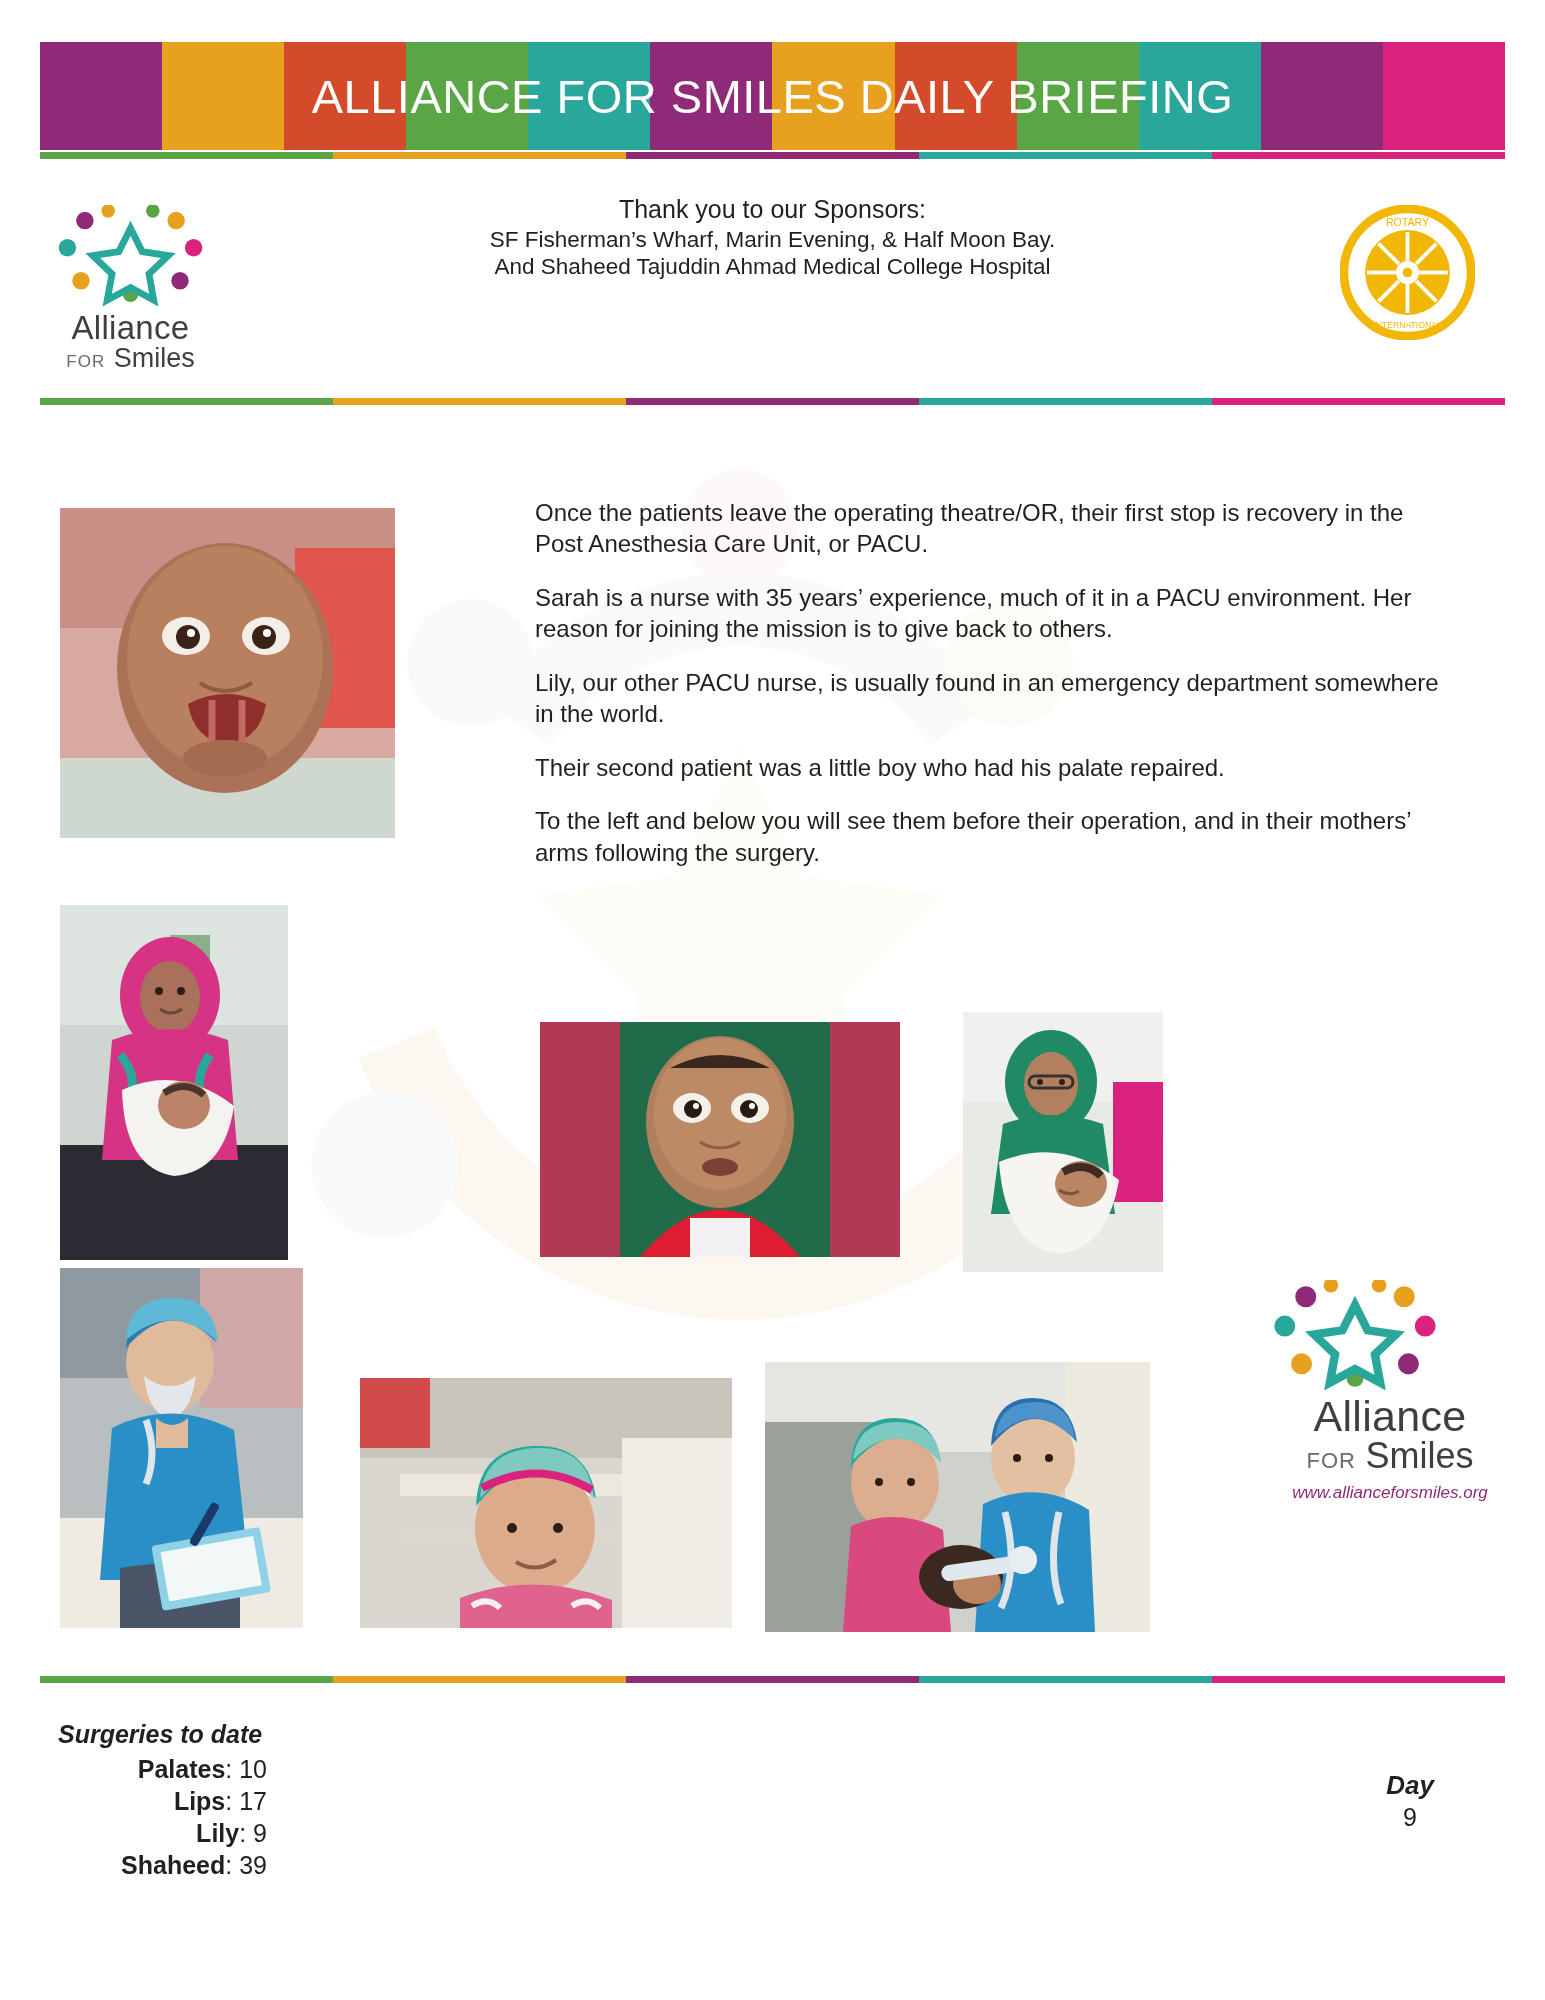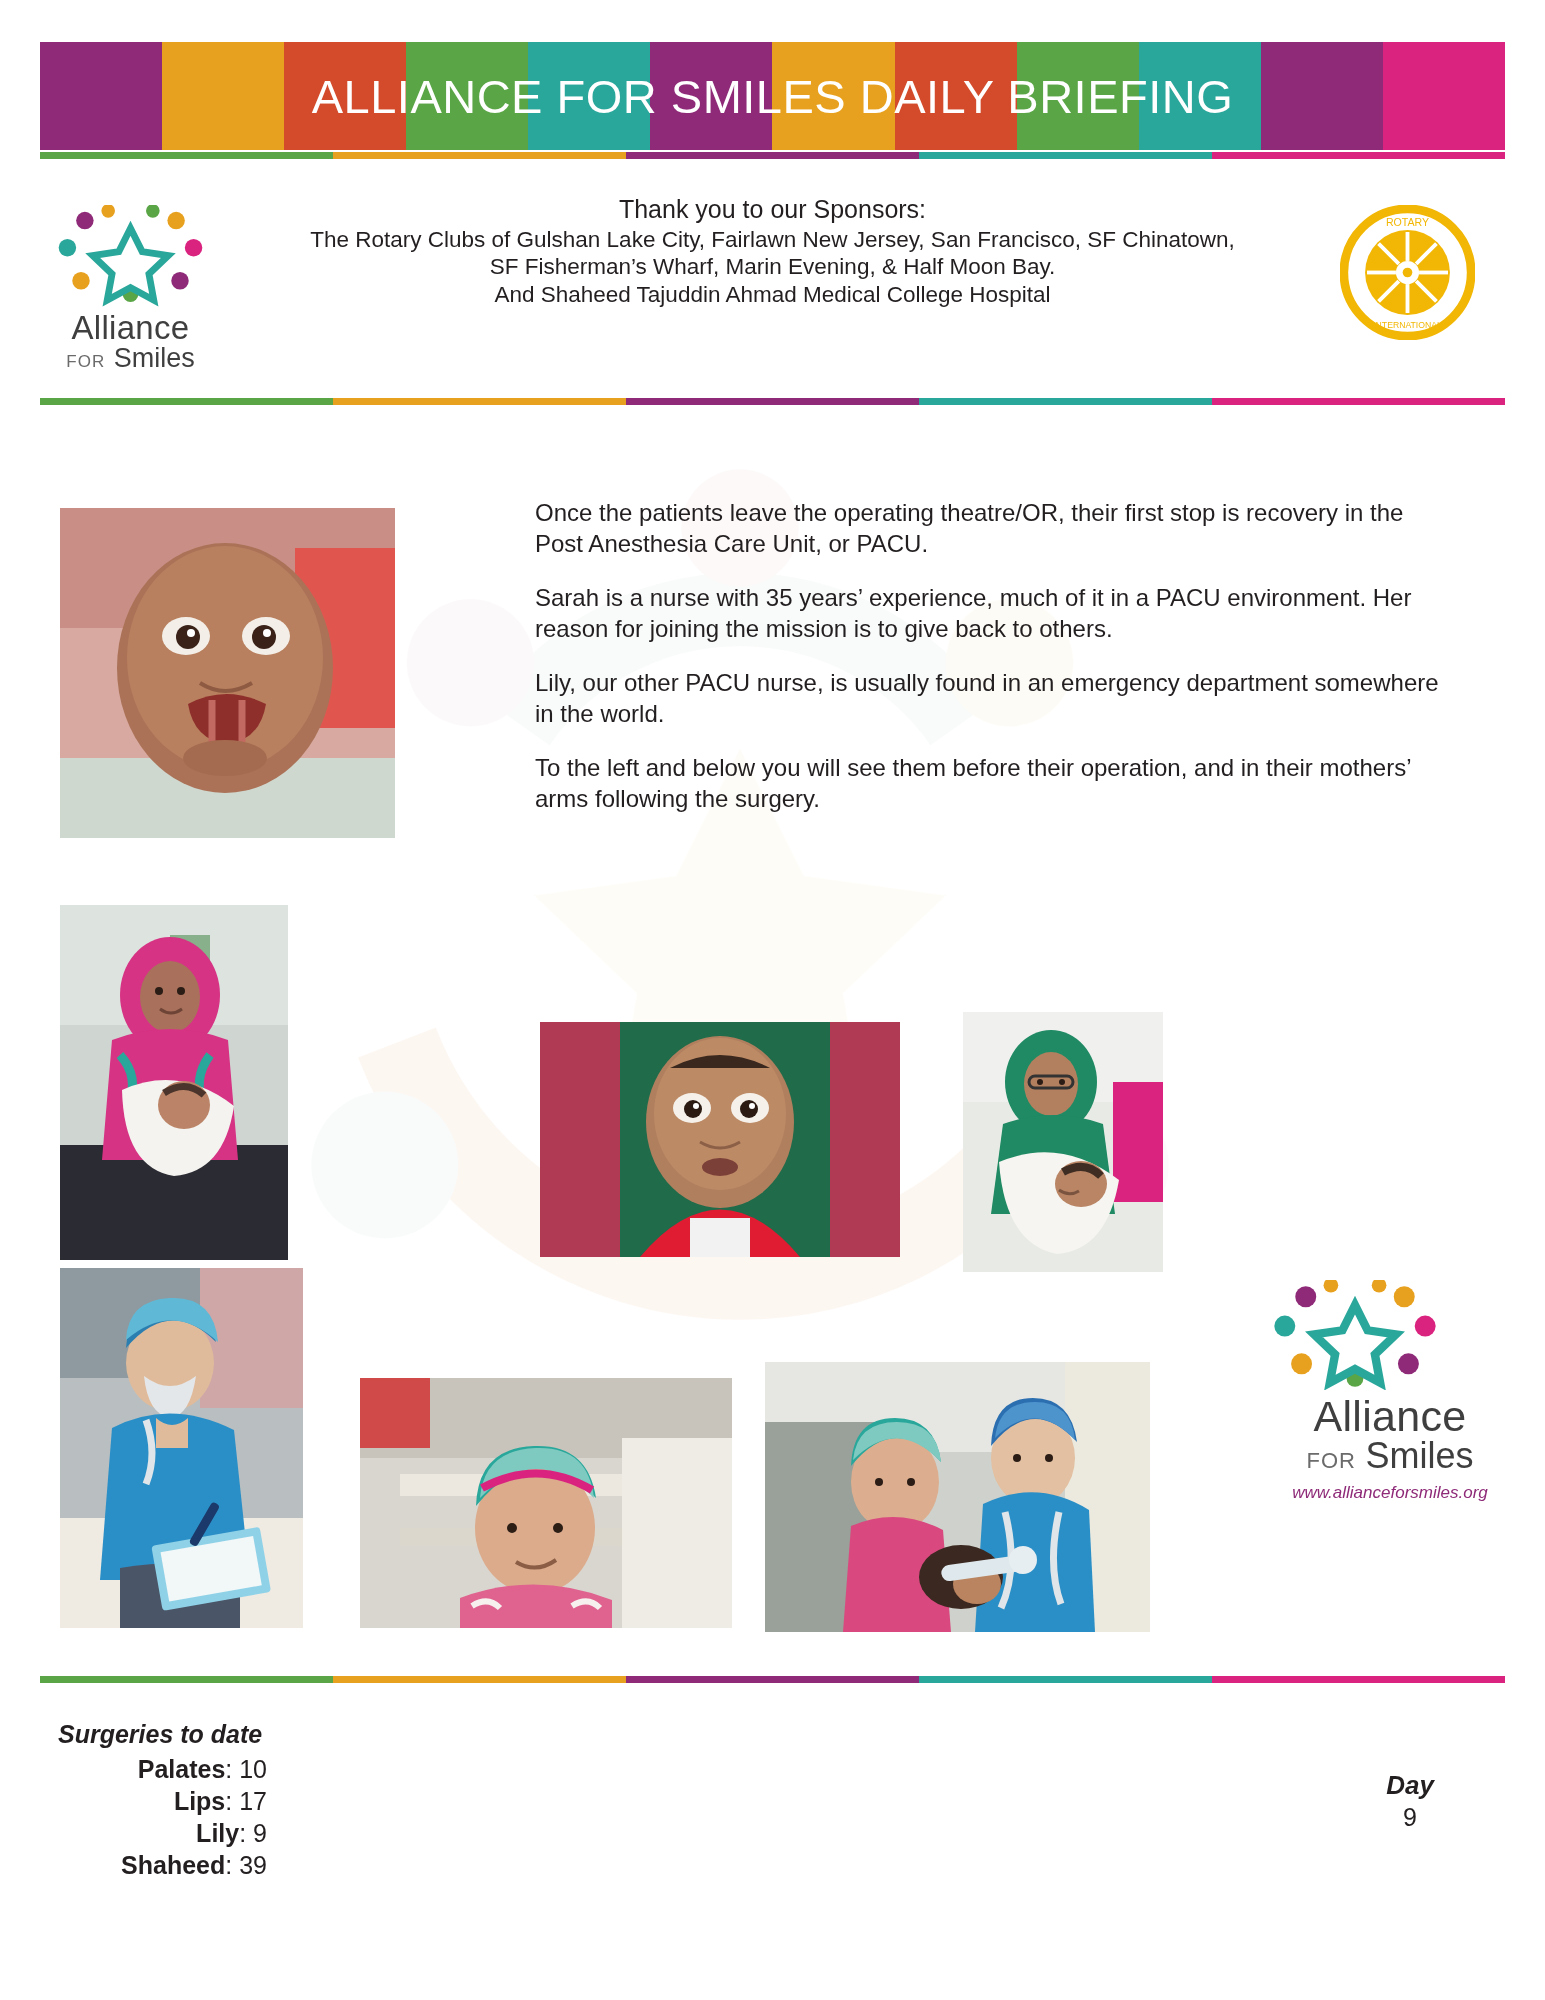--- a/index.html
+++ b/index.html
@@ -252,37 +252,37 @@
       <line x1="100" y1="40" x2="79" y2="61"></line>
       <line x1="61" y1="79" x2="40" y2="100"></line>
     </g>
     <text x="70" y="22" text-anchor="middle" font-size="11" fill="#f2b705" font-family="Liberation Sans, sans-serif">ROTARY</text>
     <text x="70" y="128" text-anchor="middle" font-size="9" fill="#f2b705" font-family="Liberation Sans, sans-serif">INTERNATIONAL</text>
   </svg>
 </div>
 
 <div class="header">
   <div class="thanks">Thank you to our Sponsors:</div>
-  <div class="sponsor-line">The Rotary Clubs of Gulshan Lake City, Fairlawn New Jersey, San Francisco, SF Chinatown,</div>
   <div class="sponsor-line">SF Fisherman’s Wharf, Marin Evening, &amp; Half Moon Bay.</div>
   <div class="sponsor-line">And Shaheed Tajuddin Ahmad Medical College Hospital</div>
 </div>
 
 <div class="rule rule-mid">
   <div style="background:#5aa545"></div>
   <div style="background:#e8a11e"></div>
   <div style="background:#8e2a78"></div>
   <div style="background:#2aa79b"></div>
   <div style="background:#d9237f"></div>
 </div>
 
 <div class="body-text">
   <p>Once the patients leave the operating theatre/OR, their first stop is recovery in the Post Anesthesia Care Unit, or PACU.</p>
   <p>Sarah is a nurse with 35 years’ experience, much of it in a PACU environment. Her reason for joining the mission is to give back to others.</p>
   <p>Lily, our other PACU nurse, is usually found in an emergency department somewhere in the world.</p>
+  <p>Their second patient was a little boy who had his palate repaired.</p>
   <p>To the left and below you will see them before their operation, and in their mothers’ arms following the surgery.</p>
 </div>
 
 <div class="photo" style="left:60px; top:508px; width:335px; height:330px;">
   <svg class="inner" viewBox="0 0 335 330" preserveAspectRatio="none">
     <rect width="335" height="330" fill="#d8a9a0"></rect>
     <rect x="0" y="0" width="335" height="120" fill="#c98f86"></rect>
     <rect x="235" y="40" width="100" height="180" fill="#e0564f"></rect>
     <rect x="0" y="250" width="335" height="80" fill="#cfd8cf"></rect>
     <ellipse cx="165" cy="160" rx="108" ry="125" fill="#ab7258"></ellipse>

